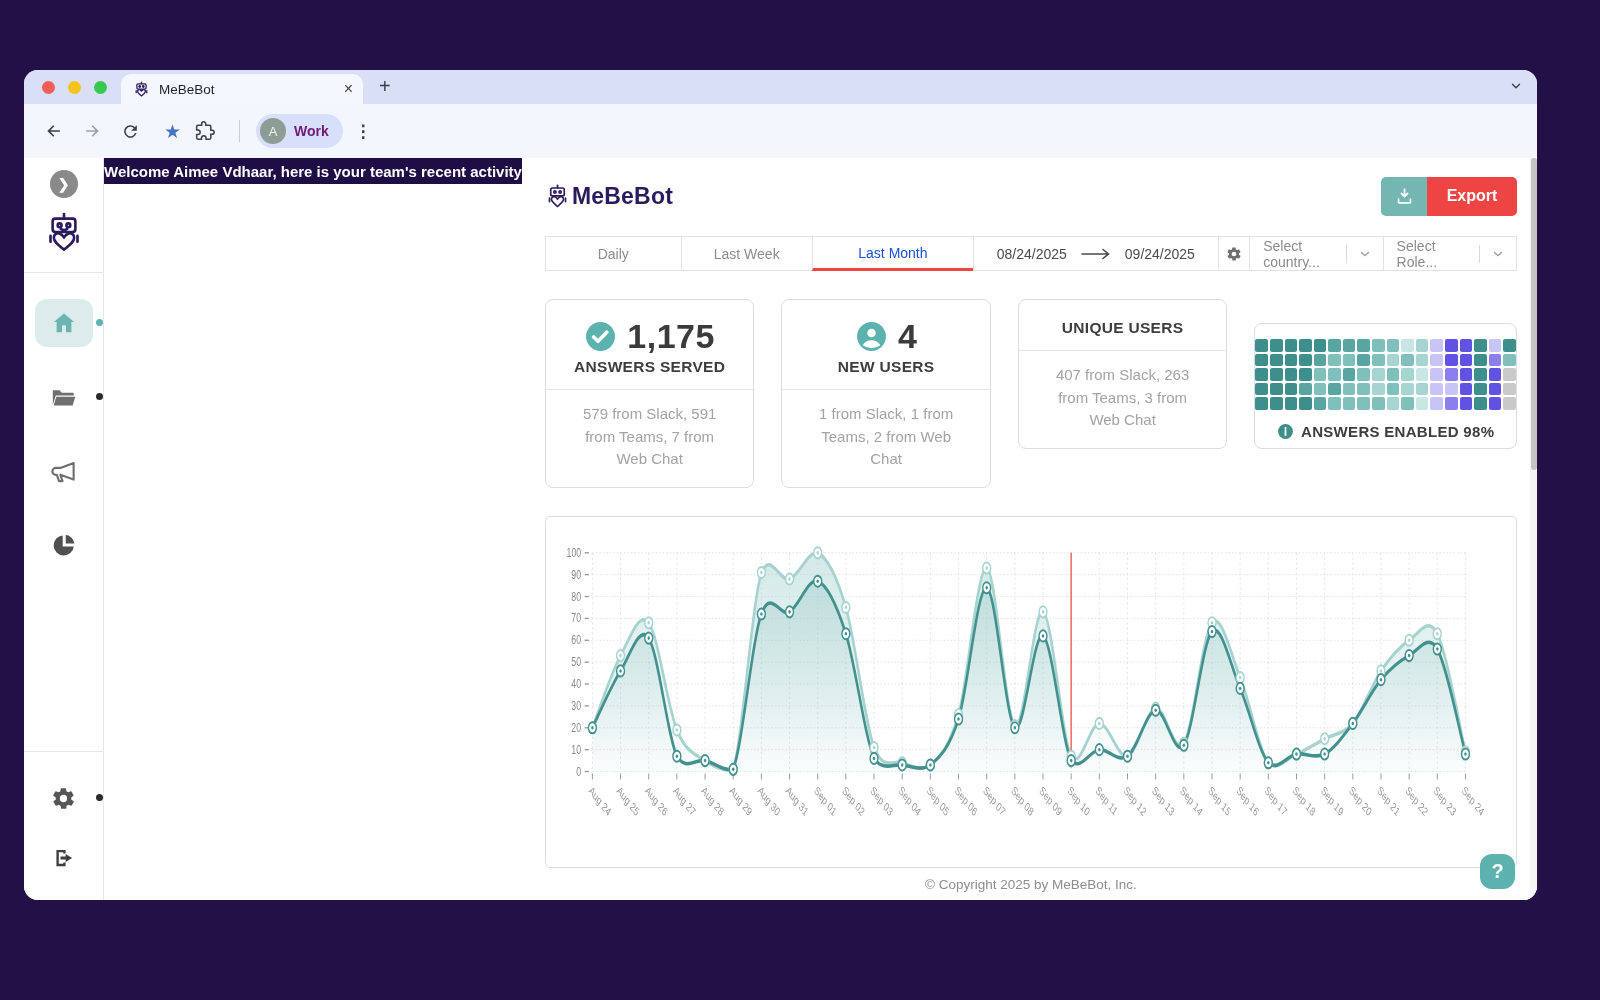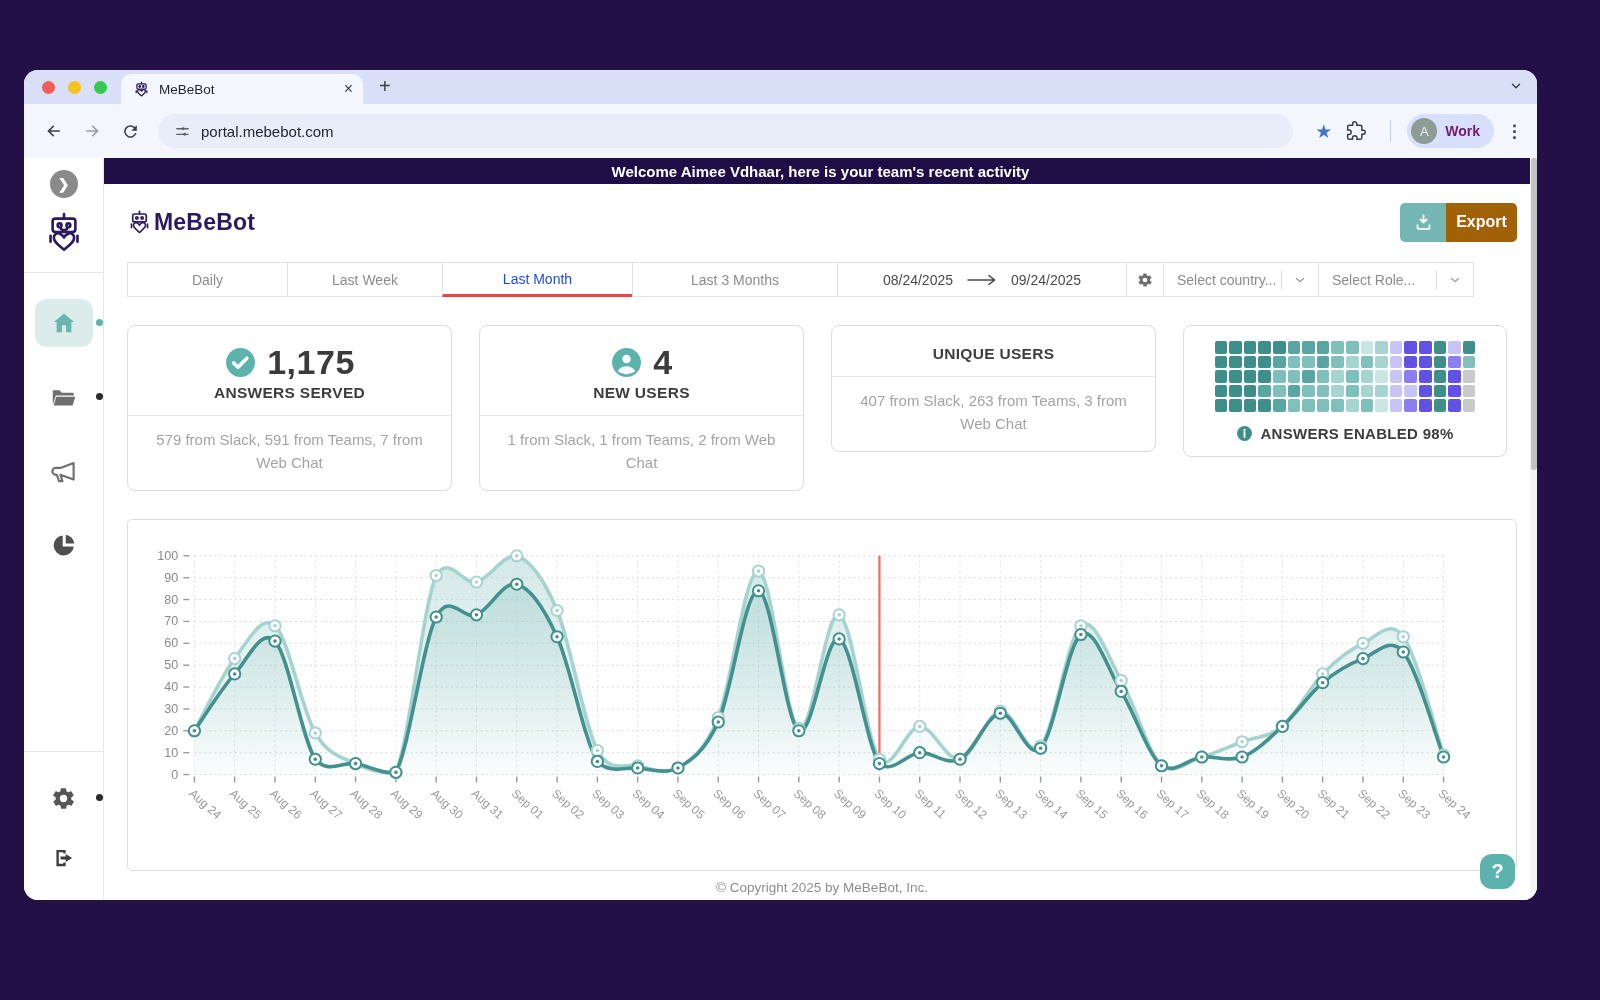--- a/index.html
+++ b/index.html
@@ -50,31 +50,31 @@
   .sb-item { position:relative; margin-top:26px; width:58px; height:48px; display:flex;
              align-items:center; justify-content:center; border-radius:12px; }
   .sb-item.active { background:#dcecea; }
   .sb-dot { position:absolute; right:-10px; top:20px; width:7px; height:7px; border-radius:50%; }
   .sb-dot.teal { background:#5cb3ae; } .sb-dot.dark { background:#2a2a2a; }
   .sb-bottom { margin-top:auto; width:80px; border-top:1px solid #e7e7e7; padding:22px 0 18px;
                display:flex; flex-direction:column; align-items:center; }
   .sb-bottom .sb-item { margin-top:0; }
   .sb-bottom .sb-item + .sb-item { margin-top:12px; }
 
-  .content { flex:1; display:flex; flex-direction:column; min-width:0; }
+  .content { flex:1; display:flex; flex-direction:row; min-width:0; }
   .banner { height:26px; background:#1f0e46; color:#fff; font-size:15px; font-weight:bold;
             display:flex; align-items:center; justify-content:center; flex:none; }
   .page { flex:1; padding:0 20px 0 23px; overflow:hidden; }
 
   .hdr { height:64px; display:flex; align-items:center; justify-content:space-between; margin-top:6px; }
   .brand { display:flex; align-items:center; gap:2px; }
   .brand-name { font-size:23px; font-weight:bold; color:#2b1a5e; letter-spacing:0.2px; }
   .export { display:flex; height:39px; border-radius:5px; overflow:hidden; }
   .export-icn { width:46px; background:#74b7b2; display:flex; align-items:center; justify-content:center; }
-  .export-lbl { width:71px; background:#a16207; color:#fff; font-size:16px; font-weight:bold;
+  .export-lbl { width:90px; background:#ef4444; color:#fff; font-size:16px; font-weight:bold;
                 display:flex; align-items:center; justify-content:center; }
 
   
   .filters { display:flex; height:35px; margin-top:8px; }
   .fbox { border:1px solid #e2e2e2; display:flex; align-items:center; justify-content:center;
           font-size:14px; color:#8c8c8c; margin-left:-1px; background:#fff; }
   .fbox:first-child { margin-left:0; }
   .ftab.active { color:#1d4ed8; border-bottom:3px solid #ef4444; font-weight:normal; }
   .fdate { width:290px; gap:14px; color:#4a4a4a; }
   .fgear { width:38px; }
@@ -85,21 +85,21 @@
 
   
   .cards { display:flex; gap:27px; margin-top:28px; align-items:flex-start; }
   .card { border:1px solid #dcdcdc; border-radius:8px; background:#fff; width:325px; }
   .card-top { padding:17px 10px 13px; text-align:center; }
   .card-head { display:flex; align-items:center; justify-content:center; gap:10px; }
   .card-value { font-size:34px; color:#3b3b3b; font-weight:600; letter-spacing:0.5px; }
   .card-label { margin-top:2px; font-size:15.5px; font-weight:bold; color:#3d3d3d; letter-spacing:0.3px; }
   .card-detail { border-top:1px solid #e6e6e6; padding:13px 26px 16px; font-size:15px;
                  color:#a3a3a3; text-align:center; line-height:1.5; }
-  .card.heat { width:324px; padding:15px 0 14px; }
+  .card.heat { width:324px; padding:15px 0 8px;margin-top:24px; }
   .heatgrid { display:grid; grid-template-columns:repeat(18,12.6px); grid-auto-rows:12.6px;
               gap:2px; justify-content:center; }
   .heatgrid span { border-radius:2px; }
   .heat-label { margin-top:13px; display:flex; align-items:center; justify-content:center; gap:7px;
                 font-size:15px; font-weight:bold; color:#3d3d3d; letter-spacing:0.3px; }
 
   
   .chartcard { margin-top:28px; border:1px solid #dcdcdc; border-radius:5px; height:352px; background:#fff; }
   .chartcard svg { display:block; width:100%; height:100%; }
 
@@ -155,30 +155,20 @@
       <span class="navbtn">
         <svg width="20" height="20" viewBox="0 0 24 24">
             <path d="M5 11h11.2l-4.6-4.6L13 5l7 7-7 7-1.4-1.4 4.6-4.6H5z" fill="#9aa0a6"></path>
           </svg>
       </span>
       <span class="navbtn">
         <svg width="19" height="19" viewBox="0 0 24 24">
             <path d="M17.65 6.35A8 8 0 1 0 19.7 14h-2.1a6 6 0 1 1-1.4-6.2L13 11h7V4l-2.35 2.35z" fill="#3c4043"></path>
           </svg>
       </span>
-      <div class="urlpill">
-        <svg width="17" height="17" viewBox="0 0 24 24">
-          <g stroke="#5f6368" stroke-width="2" stroke-linecap="round" fill="none">
-            <path d="M4 8h7M15 8h5M4 16h9M17 16h3"></path>
-          </g>
-          <circle cx="13" cy="8" r="2.1" fill="#5f6368"></circle>
-            <circle cx="15" cy="16" r="2.1" fill="#5f6368"></circle>
-        </svg>
-        <span class="url-text">portal.mebebot.com</span>
-      </div>
       <span class="star">★</span>
       <span class="navbtn">
         <svg width="20" height="20" viewBox="0 0 24 24">
             <path d="M20.5 11H19V7a2 2 0 0 0-2-2h-4V3.5a2.5 2.5 0 0 0-5 0V5H4a2 2 0 0 0-2 2v3.8h1.5a2.7 2.7 0 0 1 0 5.4H2V20a2 2 0 0 0 2 2h3.8v-1.5a2.7 2.7 0 0 1 5.4 0V22H17a2 2 0 0 0 2-2v-4h1.5a2.5 2.5 0 0 0 0-5z" fill="none" stroke="#3c4043" stroke-width="1.8"></path>
           </svg>
       </span>
       <span class="chromediv"></span>
       <div class="profile">
         <span class="avatar">A</span>
         <span class="profile-label">Work</span>
@@ -276,21 +266,20 @@
                 </svg>
               </span>
               <span class="export-lbl">Export</span>
             </div>
           </div>
 
           <div class="filters">
             <div class="fbox ftab" style="width:161px">Daily</div>
             <div class="fbox ftab" style="width:156px">Last Week</div>
             <div class="fbox ftab active" style="width:191px">Last Month</div>
-            <div class="fbox ftab" style="width:206px">Last 3 Months</div>
             <div class="fbox fdate">
               <span>08/24/2025</span>
               <svg width="30" height="12" viewBox="0 0 30 12">
                 <path d="M1 6h26M22 1.5 27.5 6 22 10.5" fill="none" stroke="#4a4a4a" stroke-width="1.6" stroke-linecap="round"></path>
               </svg>
               <span>09/24/2025</span>
             </div>
             <div class="fbox fgear">
               <svg width="16" height="16" viewBox="0 0 24 24">
                 <path d="M19.4 13a7.5 7.5 0 0 0 .1-1 7.5 7.5 0 0 0-.1-1l2.1-1.6a.5.5 0 0 0 .1-.7l-2-3.4a.5.5 0 0 0-.6-.2l-2.5 1a7.5 7.5 0 0 0-1.7-1l-.4-2.6a.5.5 0 0 0-.5-.4h-4a.5.5 0 0 0-.5.4l-.4 2.6a7.5 7.5 0 0 0-1.7 1l-2.5-1a.5.5 0 0 0-.6.2l-2 3.4a.5.5 0 0 0 .1.7L4.6 11a7.5 7.5 0 0 0 0 2l-2.1 1.6a.5.5 0 0 0-.1.7l2 3.4c.1.2.4.3.6.2l2.5-1a7.5 7.5 0 0 0 1.7 1l.4 2.6c0 .2.2.4.5.4h4c.2 0 .5-.2.5-.4l.4-2.6a7.5 7.5 0 0 0 1.7-1l2.5 1c.2.1.5 0 .6-.2l2-3.4a.5.5 0 0 0-.1-.7L19.4 13zM12 15.5a3.5 3.5 0 1 1 0-7 3.5 3.5 0 0 1 0 7z" fill="#6f6f6f"></path>

